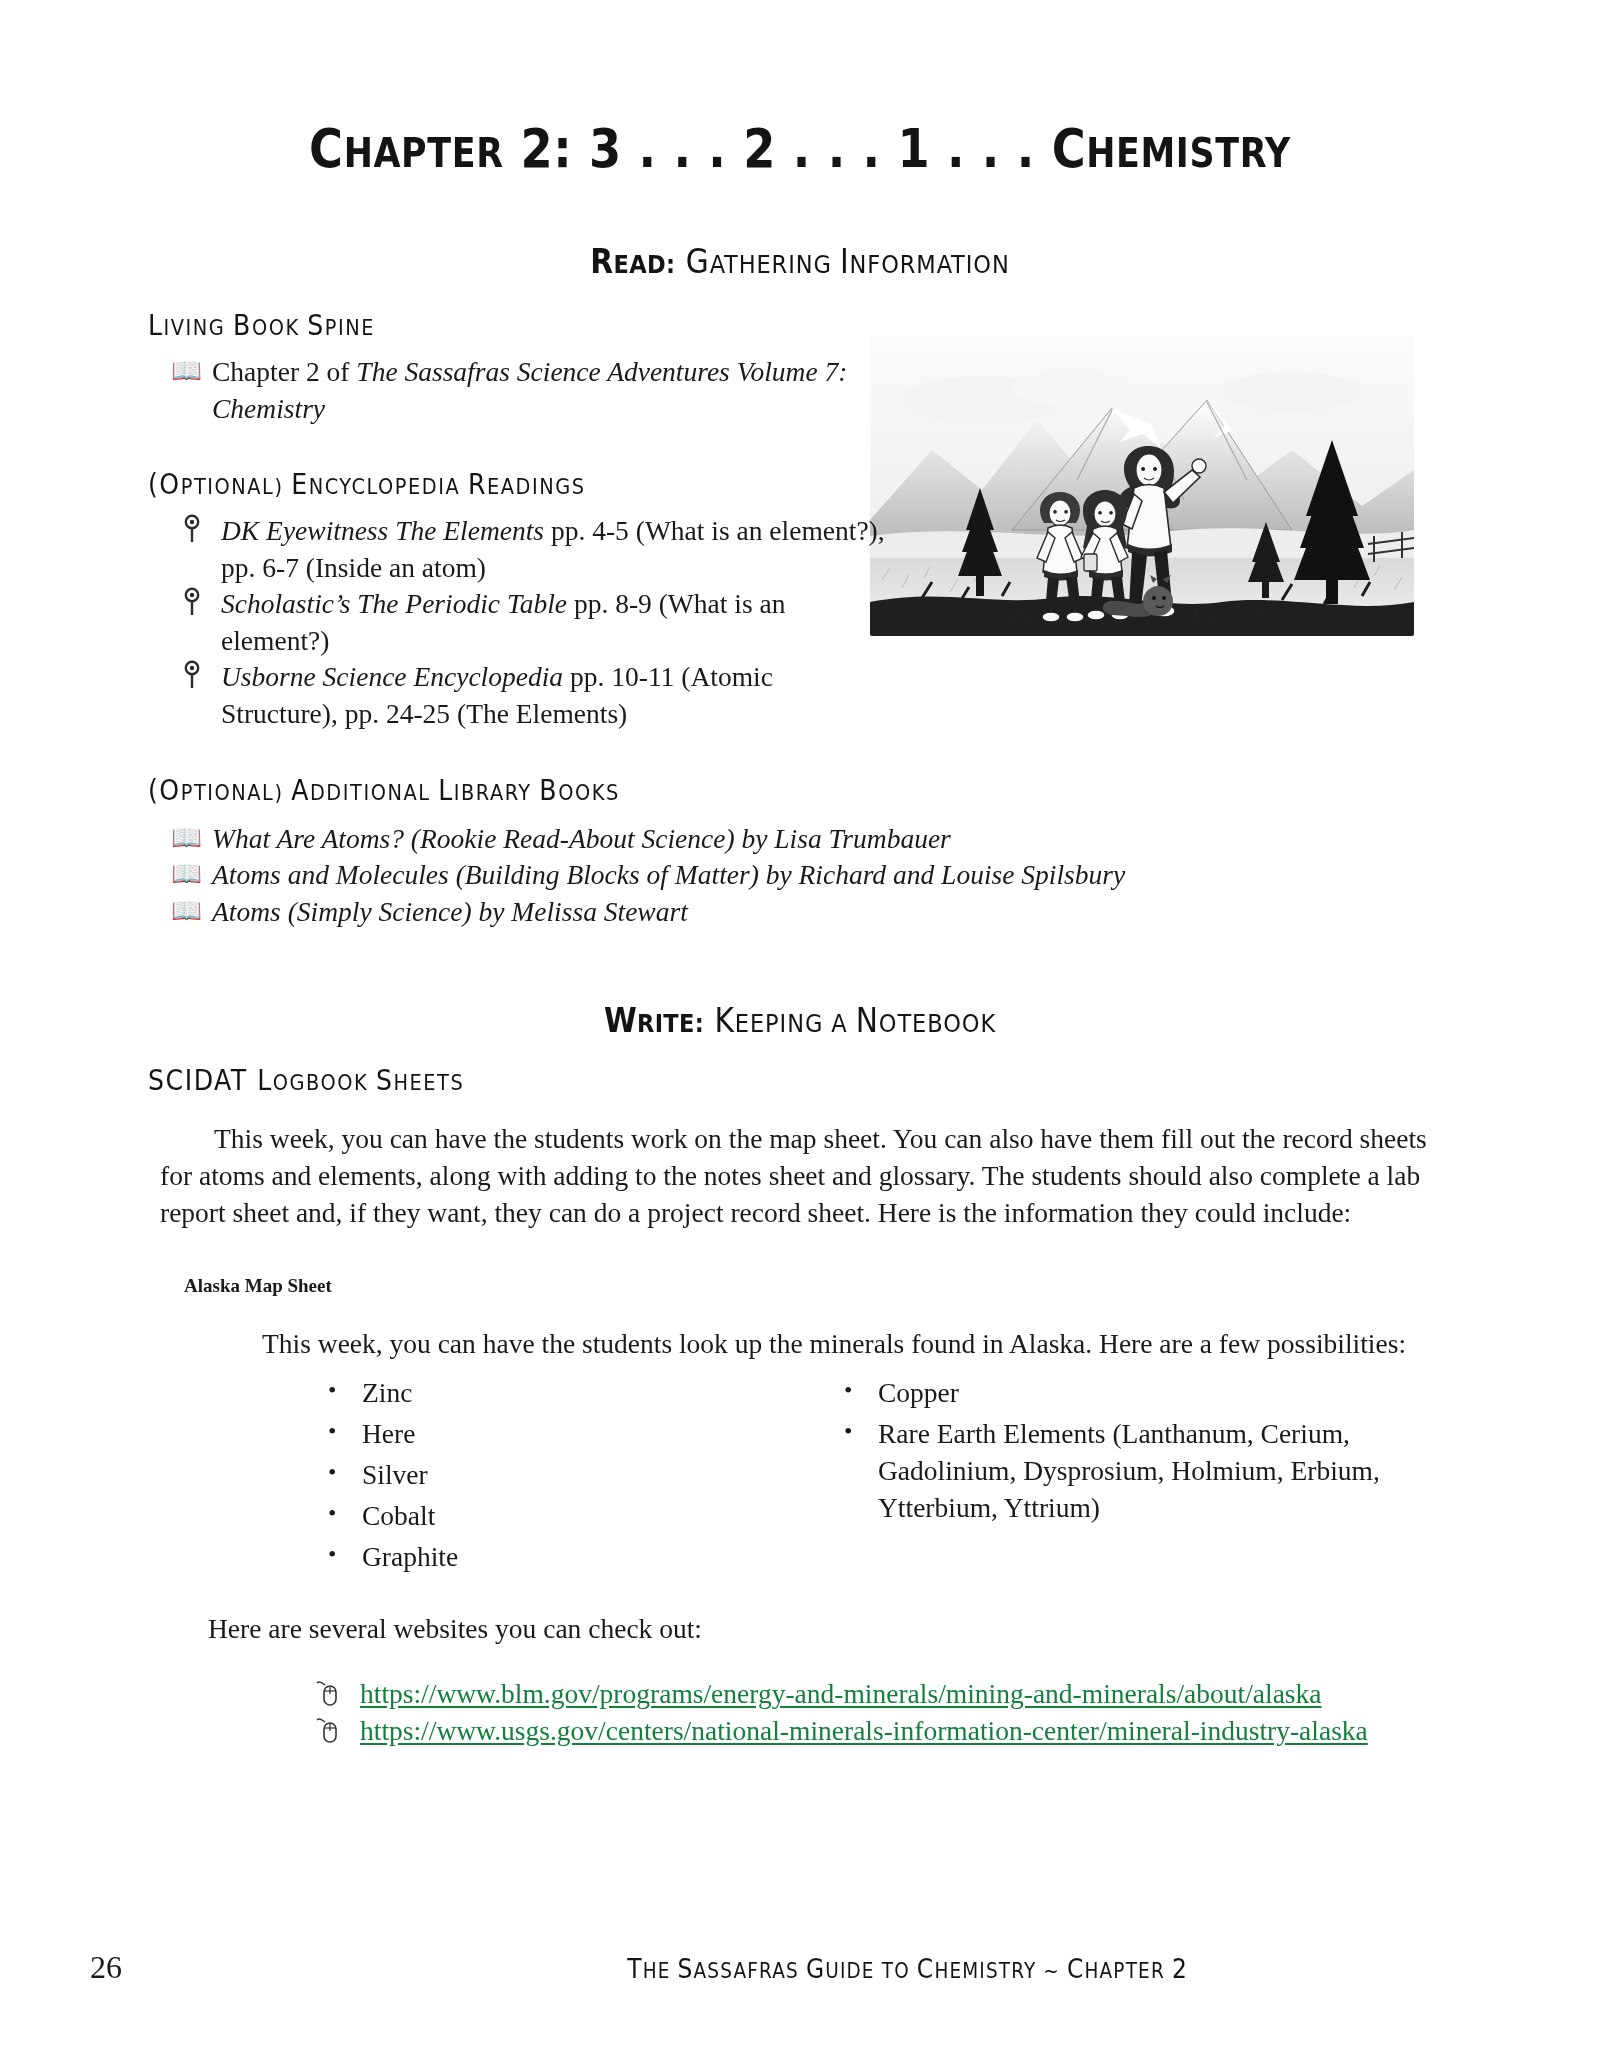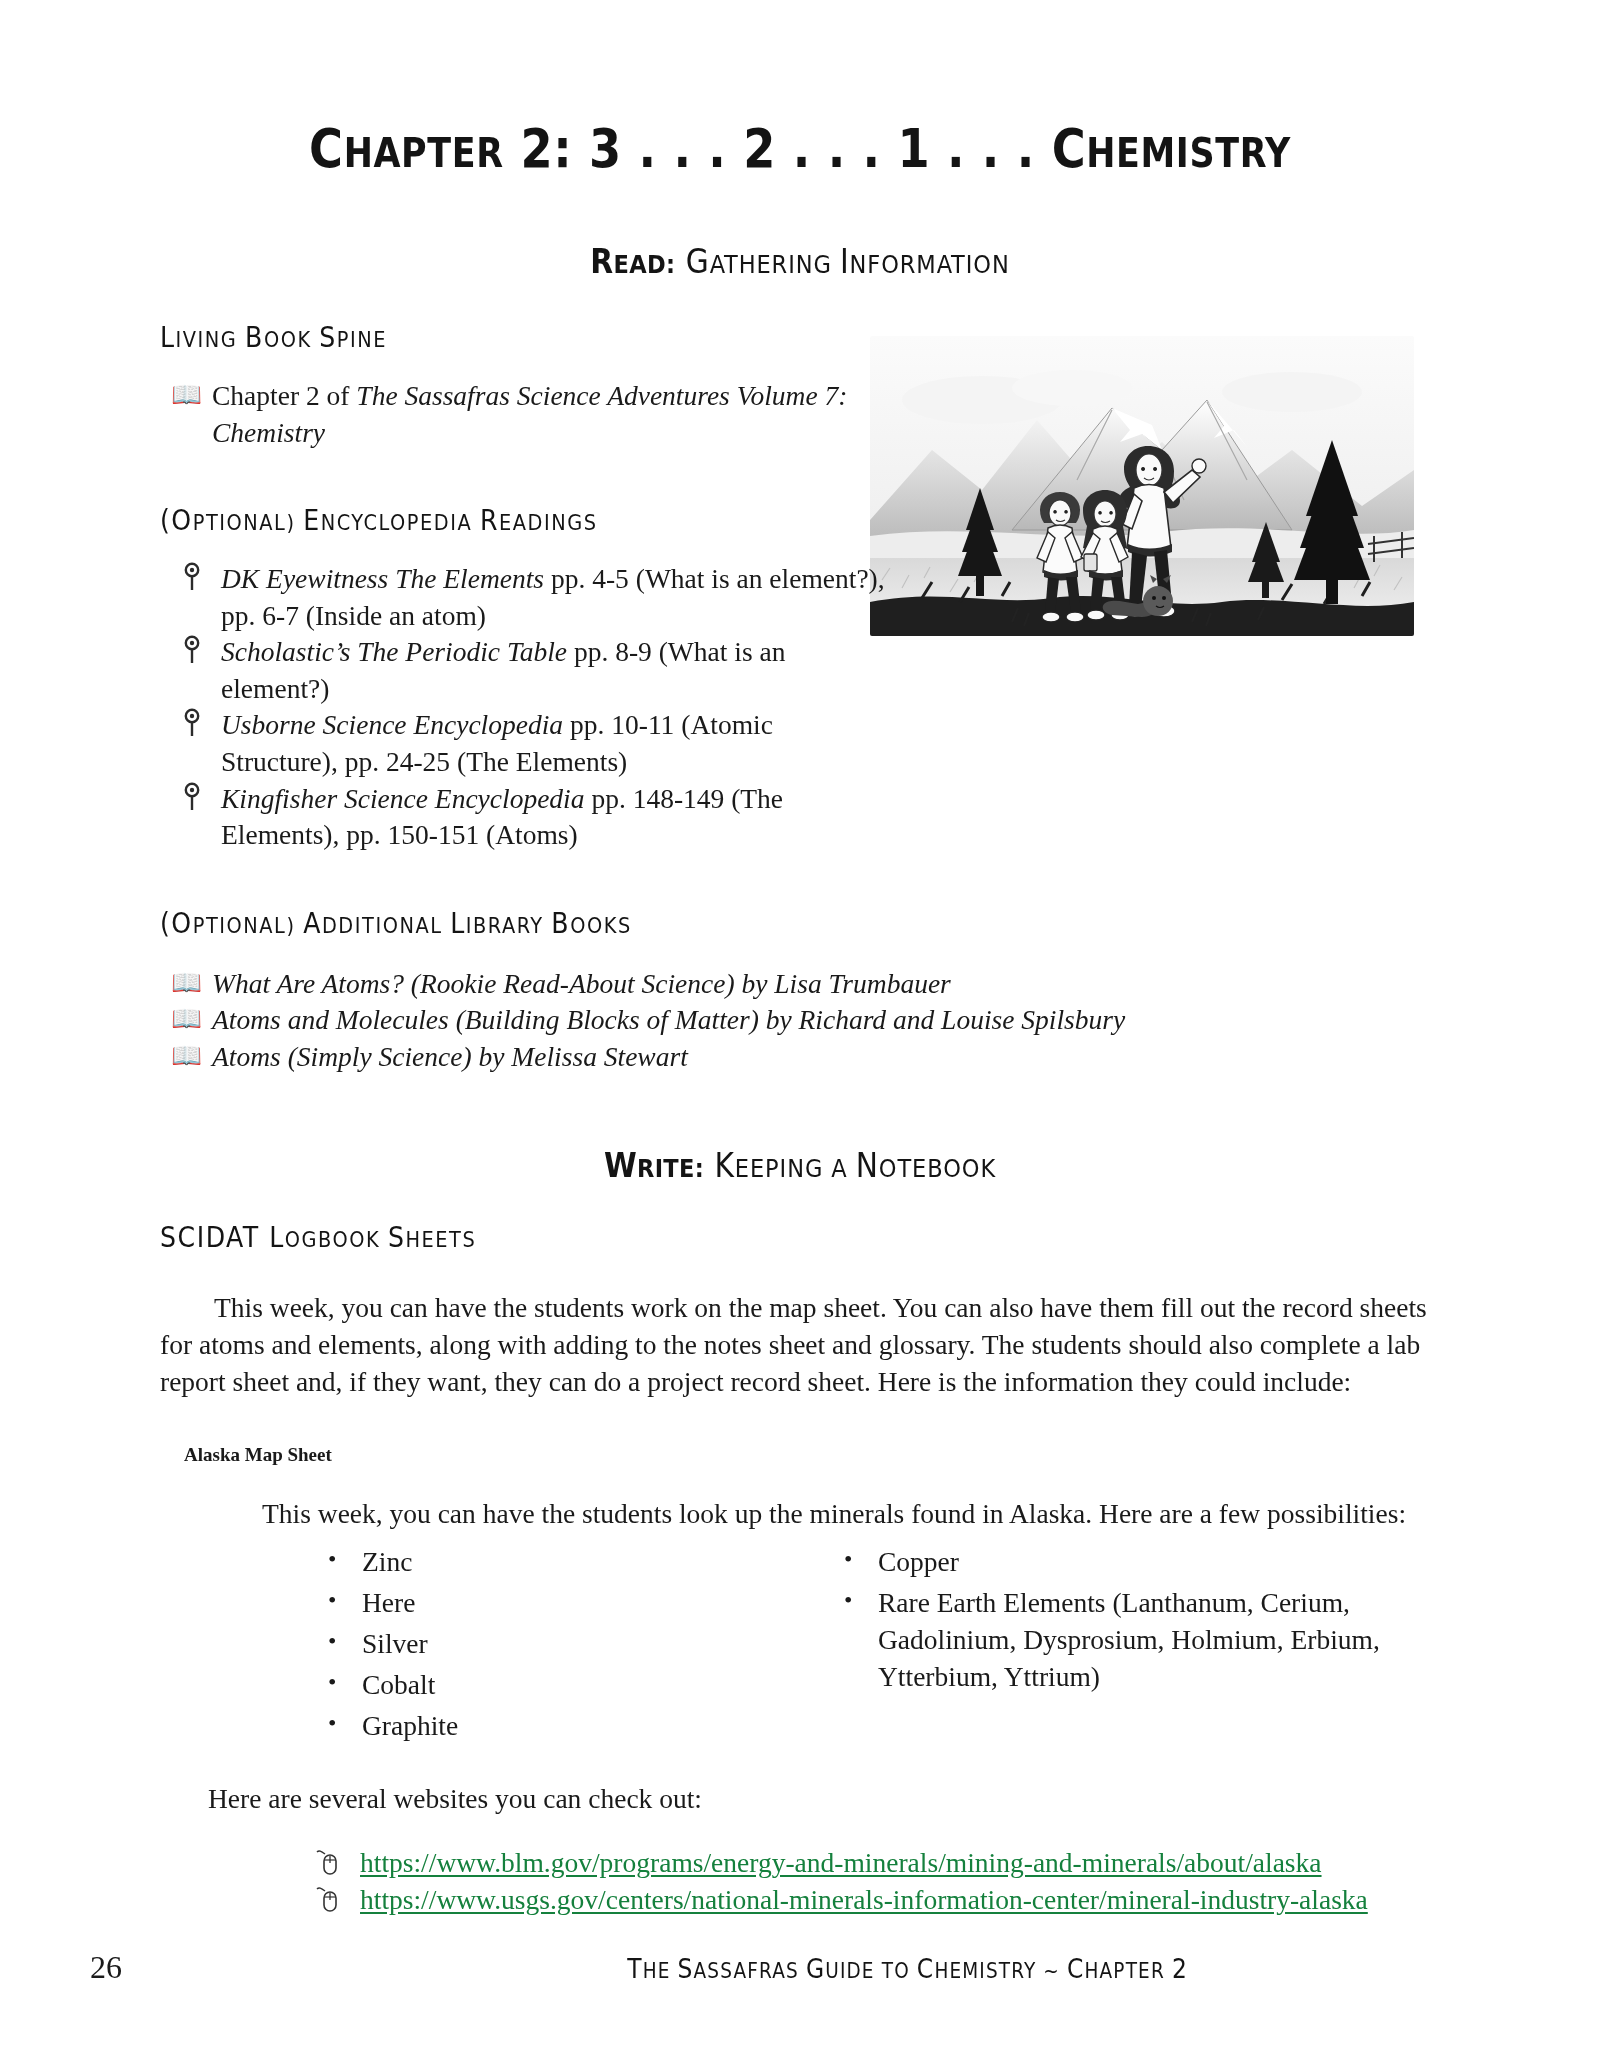--- a/index.html
+++ b/index.html
@@ -58,21 +58,21 @@
     letter-spacing: 0.028em;
   }
   h2.section-head .lead {
     font-weight: 700;
     letter-spacing: 0.01em;
   }
   h2.section-head .lead .sm,
   h2.section-head .rest .sm { font-size: 25px; }
 
   h3.sub-head {
-    margin: 12px;
+    margin: 0;
     font-size: 28px;
     line-height: 1;
     font-weight: 400;
     letter-spacing: 0.055em;
   }
   h3.sub-head .sm { font-size: 21.5px; }
 
   
   .body-p {
     font-size: 27.5px;
@@ -423,29 +423,20 @@
       </li>
       <li>
         <span class="li-icon">
           <svg width="20" height="30" viewBox="0 0 20 30">
               <circle cx="10" cy="8" r="6.2" fill="none" stroke="#2b2b2b" stroke-width="2.4"></circle>
               <circle cx="10" cy="8" r="2.2" fill="#2b2b2b"></circle>
               <path d="M10 14 L10 28" stroke="#2b2b2b" stroke-width="2.4"></path>
             </svg>
         </span><i>Usborne Science Encyclopedia</i><span> pp. 10-11 (Atomic Structure), pp. 24-25 (The Elements)</span>
       </li>
-      <li>
-        <span class="li-icon">
-          <svg width="20" height="30" viewBox="0 0 20 30">
-              <circle cx="10" cy="8" r="6.2" fill="none" stroke="#2b2b2b" stroke-width="2.4"></circle>
-              <circle cx="10" cy="8" r="2.2" fill="#2b2b2b"></circle>
-              <path d="M10 14 L10 28" stroke="#2b2b2b" stroke-width="2.4"></path>
-            </svg>
-        </span><i>Kingfisher Science Encyclopedia</i><span> pp. 148-149 (The Elements), pp. 150-151 (Atoms)</span>
-      </li>
     </ul>
   </div>
 
   <div class="block-gap-a"></div>
 
   <h3 class="sub-head deco"><span>(O</span><span class="sm">PTIONAL) </span><span>A</span><span class="sm">DDITIONAL </span><span>L</span><span class="sm">IBRARY </span><span>B</span><span class="sm">OOKS</span></h3>
 
   <div style="height:16px"></div>
 
   <ul class="clean book-list">

